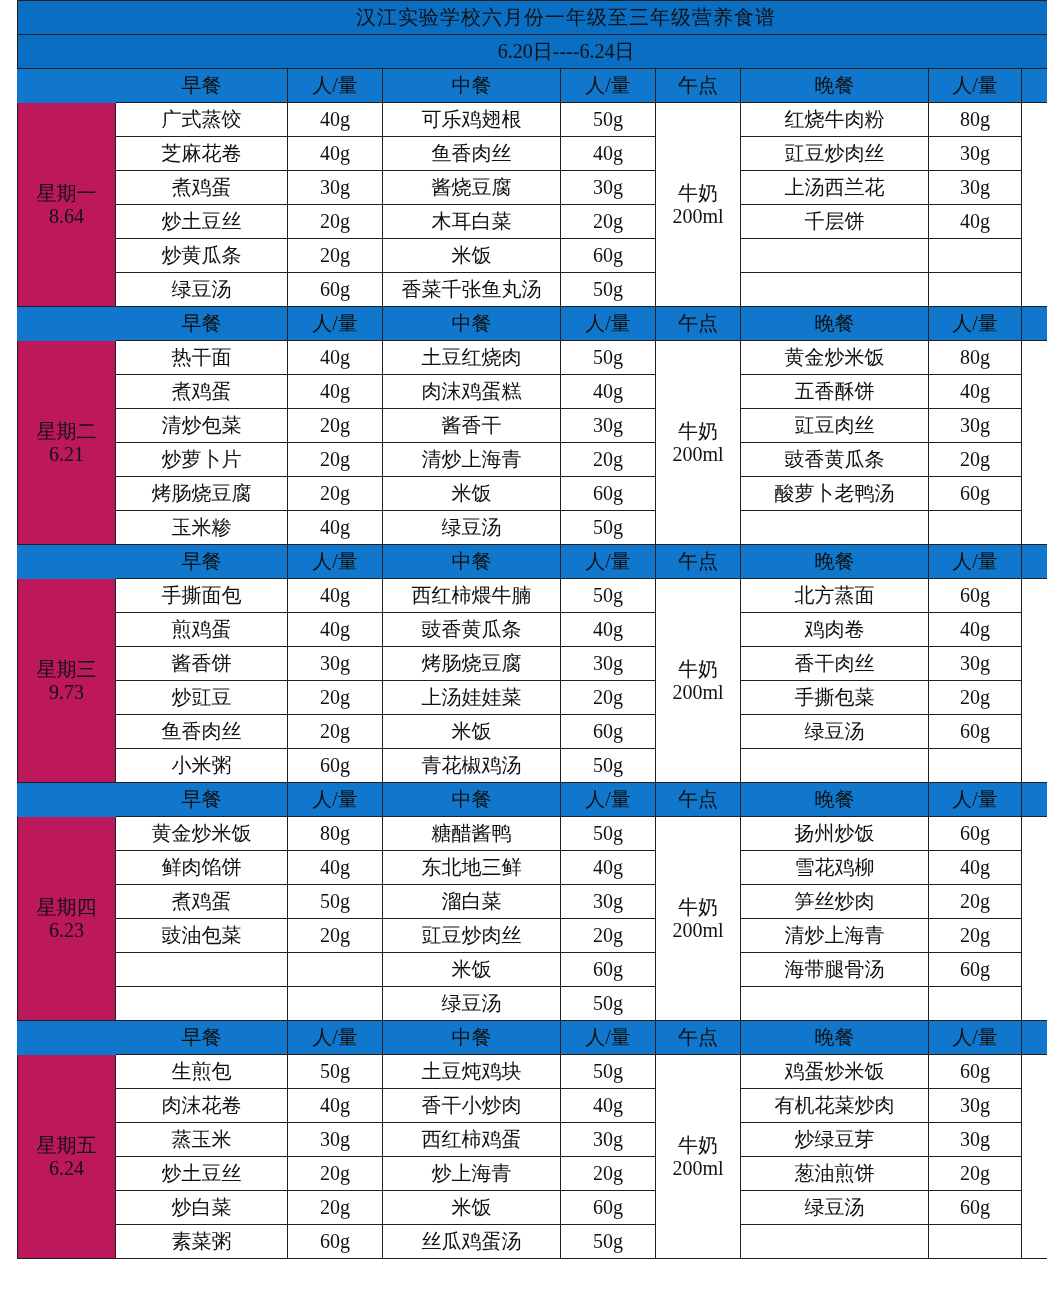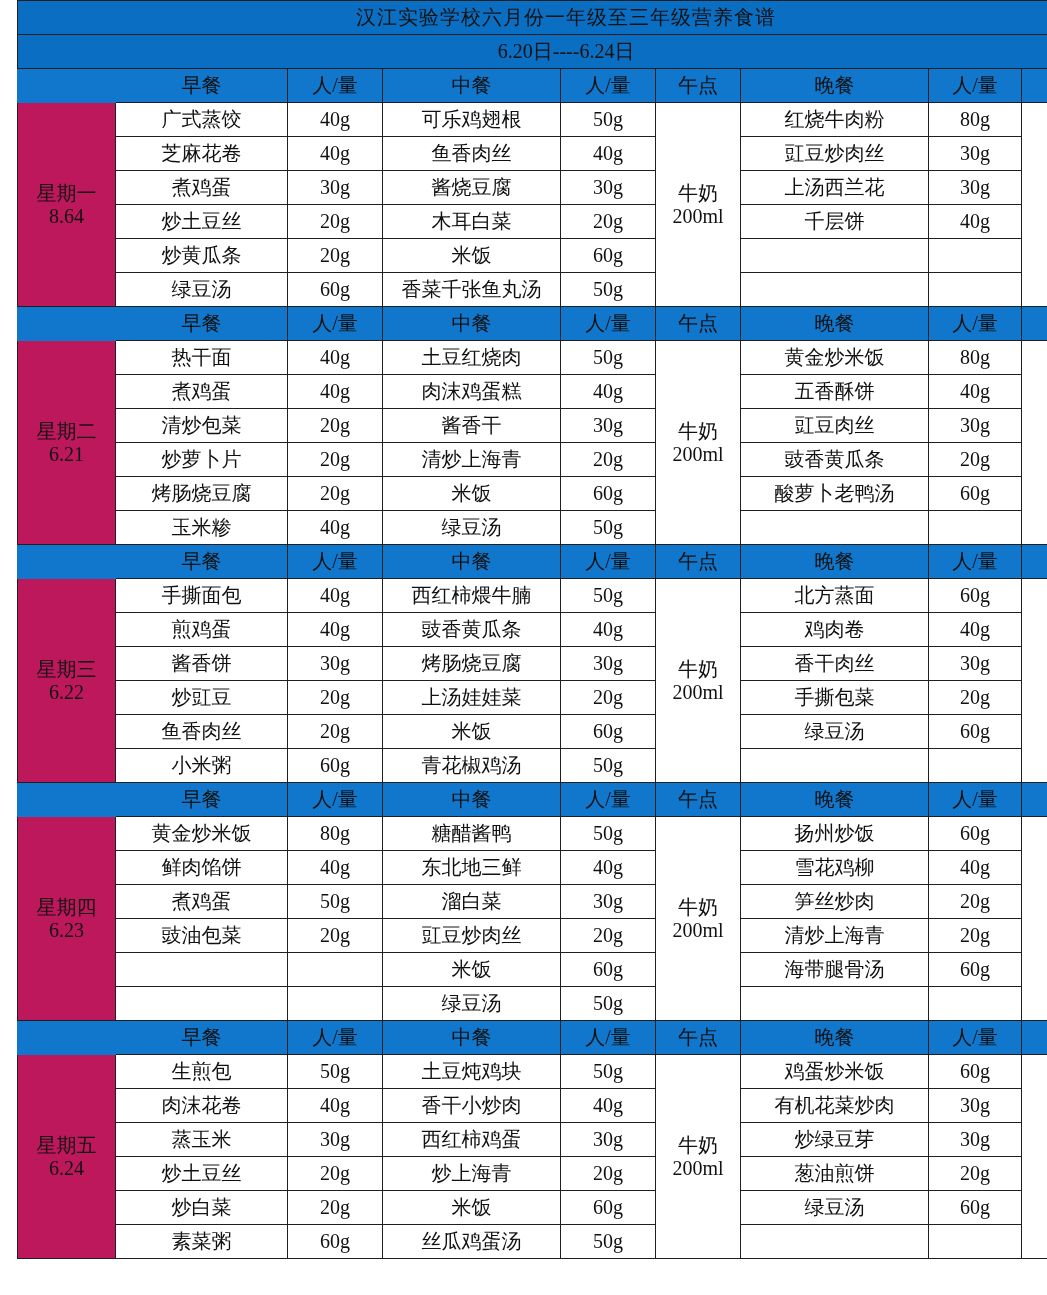--- a/index.html
+++ b/index.html
@@ -270,21 +270,21 @@
           <td>中餐</td>
           <td>人/量</td>
           <td>午点</td>
           <td>晚餐</td>
           <td>人/量</td>
           <td>晚点</td>
         </tr>
         <tr>
           <td class="daycell" rowspan="6">
             <div>星期三</div>
-            <div>6.22</div>
+            <div>9.73</div>
           </td>
           <td>手撕面包</td>
           <td>40g</td>
           <td>西红柿煨牛腩</td>
           <td>50g</td>
           <td class="lunchcell" rowspan="6">
             <div>牛奶</div>
             <div>200ml</div>
           </td>
           <td>北方蒸面</td>

